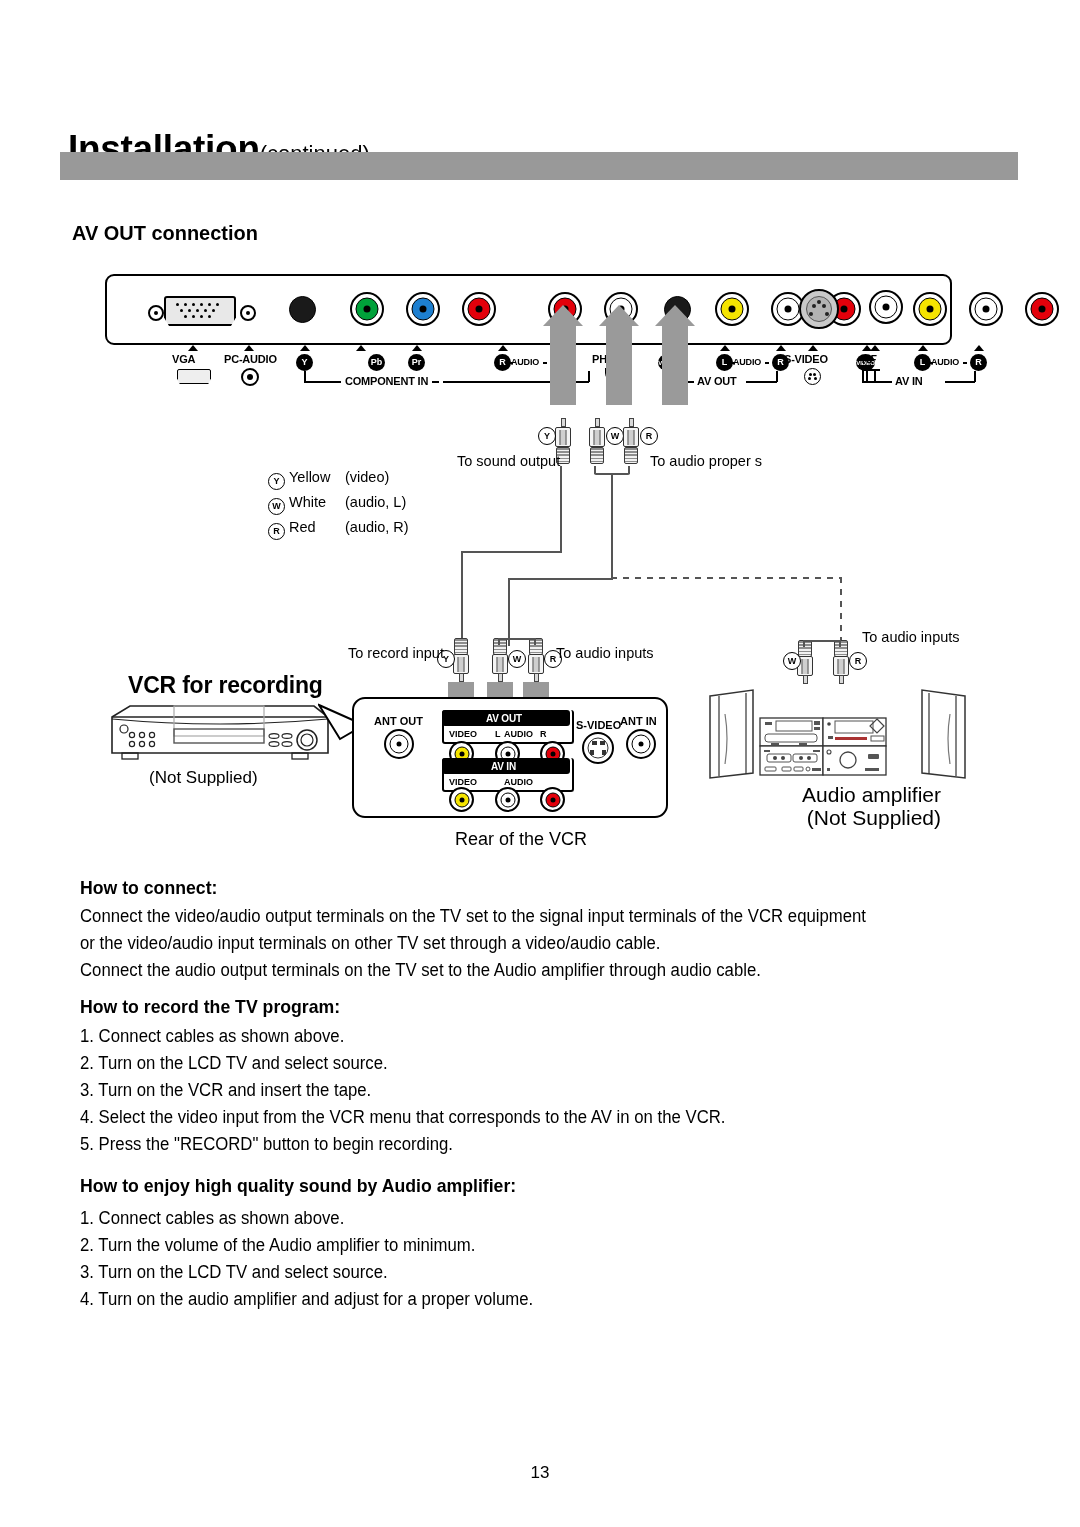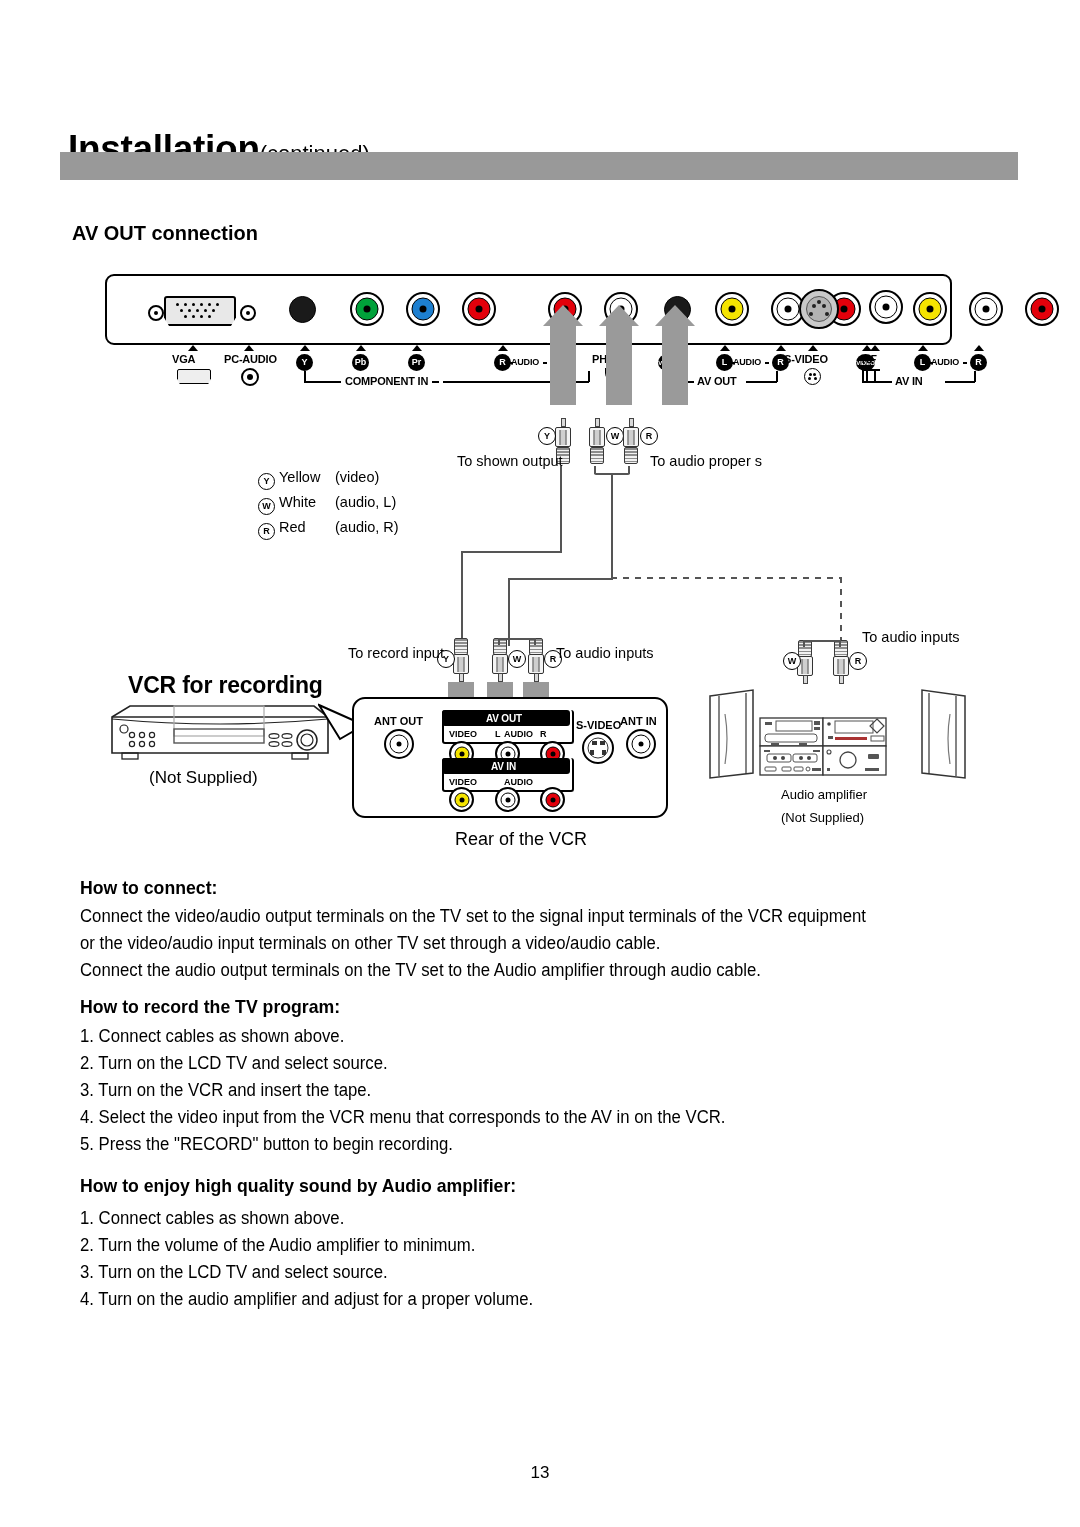--- a/index.html
+++ b/index.html
@@ -59,21 +59,21 @@
   .plug.flip .barrel{top:18px;}
   .plug.flip .body{top:-2px;}
   .plug.flip .tip{top:-11px;}
   .obadge{position:absolute;width:16px;height:16px;border-radius:50%;border:1.6px solid #000;background:#fff;
           font-size:9px;font-weight:bold;display:flex;align-items:center;justify-content:center;line-height:1;}
   .wire{position:absolute;background:#555;}
   .cable-label{position:absolute;font-size:14.5px;white-space:nowrap;}
 
   
   #legend{position:absolute;left:258px;top:465px;font-size:14.5px;line-height:25px;}
-  #legend .row{position:relative;height:25px;white-space:nowrap;}
+  #legend .row{position:relative;height:25px;white-space:nowrap;margin-left:10px;}
   #legend .ob{display:inline-flex;width:15px;height:15px;border-radius:50%;border:1.5px solid #000;
      font-size:9px;font-weight:bold;align-items:center;justify-content:center;vertical-align:-2px;margin-right:4px;}
   #legend .nm{display:inline-block;width:56px;}
 
   
   #vcr-title{position:absolute;left:128px;top:672px;font-size:23px;font-weight:bold;letter-spacing:-0.2px;}
   #vcr-drawing{position:absolute;left:108px;top:703px;width:224px;height:62px;}
   #vcr-notsupplied{position:absolute;left:149px;top:768px;font-size:17px;}
   #vcr-panel{position:absolute;left:352px;top:697px;width:312px;height:117px;border:2.2px solid #000;border-radius:13px;background:#fff;}
   .vbox{position:absolute;background:#000;border-radius:3px;}
@@ -83,21 +83,21 @@
   .vrca .i{position:absolute;left:50%;top:50%;transform:translate(-50%,-50%);width:15px;height:15px;border-radius:50%;border:1.4px solid #000;box-sizing:border-box;}
   .vrca .p{position:absolute;left:50%;top:50%;transform:translate(-50%,-50%);width:5px;height:5px;border-radius:50%;background:#000;}
   .ant{position:absolute;width:30px;height:30px;border-radius:50%;border:2.4px solid #000;background:#fff;box-sizing:border-box;}
   .ant .i{position:absolute;left:50%;top:50%;transform:translate(-50%,-50%);width:19px;height:19px;border-radius:50%;border:1.6px solid #000;box-sizing:border-box;}
   .ant .p{position:absolute;left:50%;top:50%;transform:translate(-50%,-50%);width:5px;height:5px;border-radius:50%;background:#000;}
   #vcr-caption{position:absolute;left:455px;top:829px;font-size:18px;}
   #callout{position:absolute;left:318px;top:703px;width:48px;height:38px;}
 
   
   #amp{position:absolute;left:705px;top:688px;width:265px;height:93px;}
-  #amp-caption{position:absolute;left:781px;top:783px;font-size:13px;text-align:left;line-height:23px;width:160px;}
+  #amp-caption{position:absolute;left:781px;top:783px;font-size:21px;text-align:right;line-height:23px;width:160px;}
 
   
   .btxt{position:absolute;font-size:18px;transform:scaleX(.93);transform-origin:left top;white-space:nowrap;}
   .bhead{position:absolute;font-size:19px;font-weight:bold;transform:scaleX(.93);transform-origin:left top;white-space:nowrap;}
   #page-number{position:absolute;left:0;top:1463px;width:1080px;text-align:center;font-size:17px;}
 </style>
 </head>
 <body>
 
 <div id="page-title">
@@ -211,21 +211,21 @@
   <div class="caret" style="left:139px;top:0;"></div>
   <div class="lbl" style="left:107px;top:8px;padding-left:12px;">PC-AUDIO</div>
   <div style="position:absolute;left:136px;top:23px;width:14px;height:14px;border-radius:50%;border:2px solid #000;background:#fff;">
     <div style="position:absolute;left:50%;top:50%;transform:translate(-50%,-50%);width:6px;height:6px;border-radius:50%;background:#000;"></div>
     </div>
 
   <div class="caret" style="left:195px;top:0;"></div>
   <div class="cbadge" style="left:191px;top:9px;">Y</div>
 
   <div class="caret" style="left:251px;top:0;"></div>
-  <div class="cbadge" style="left:247px;top:9px;">Pb</div>
+  <div class="cbadge" style="left:263px;top:9px;">Pb</div>
 
   <div class="caret" style="left:307px;top:0;"></div>
   <div class="cbadge" style="left:303px;top:9px;">Pr</div>
 
   <div class="vtick" style="left:199px;top:26px;height:11px;"></div>
   <div class="hline" style="left:199px;top:36px;width:135px;"></div>
   <div class="lbl" style="left:236px;top:30px;background:#fff;padding:0 4px;">COMPONENT IN</div>
   <div class="hline" style="left:338px;top:36px;width:146px;"></div>
   <div class="vtick" style="left:483px;top:26px;height:11px;"></div>
 
@@ -313,21 +313,21 @@
 
 <div class="plug flip" style="left:623px;top:429px;">
   <div class="body">
       <i></i>
     </div>
     <div class="barrel"></div>
     <div class="tip"></div>
   </div>
 <div class="obadge" style="left:640px;top:427px;">R</div>
 
-<div class="cable-label" style="left:457px;top:453px;">To shown output</div>
+<div class="cable-label" style="left:457px;top:453px;">To sound output</div>
 <div class="cable-label" style="left:650px;top:453px;">To audio proper s</div>
 
 <div class="wire" style="left:594px;top:466px;width:1.6px;height:8px;"></div>
 <div class="wire" style="left:628px;top:466px;width:1.6px;height:8px;"></div>
 <div class="wire" style="left:594px;top:473px;width:36px;height:1.6px;border-radius:0 0 5px 5px;"></div>
 <div class="wire" style="left:611px;top:473px;width:1.6px;height:105px;"></div>
 
 <div class="wire" style="left:560px;top:466px;width:1.6px;height:86px;"></div>
 
 <div class="wire" style="left:461px;top:551px;width:101px;height:1.6px;"></div>

